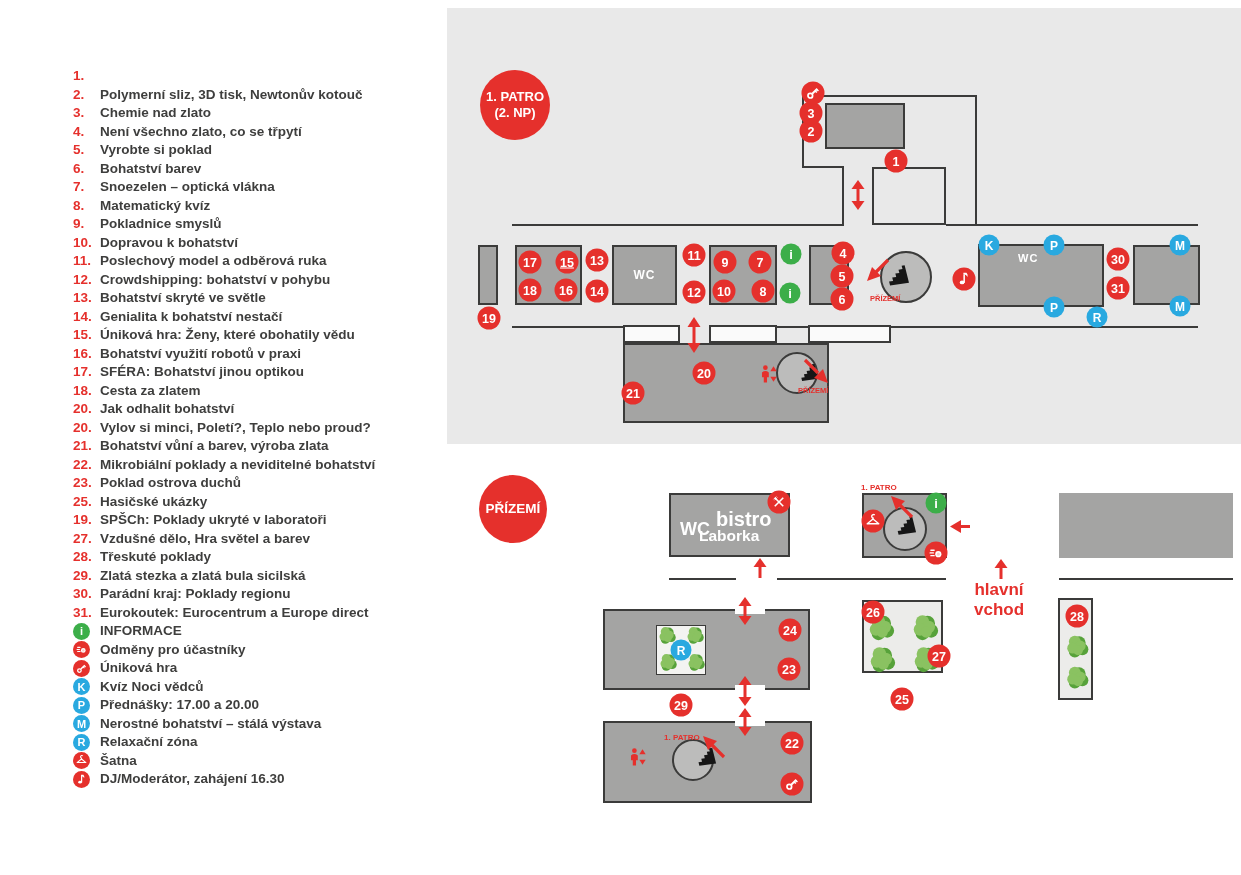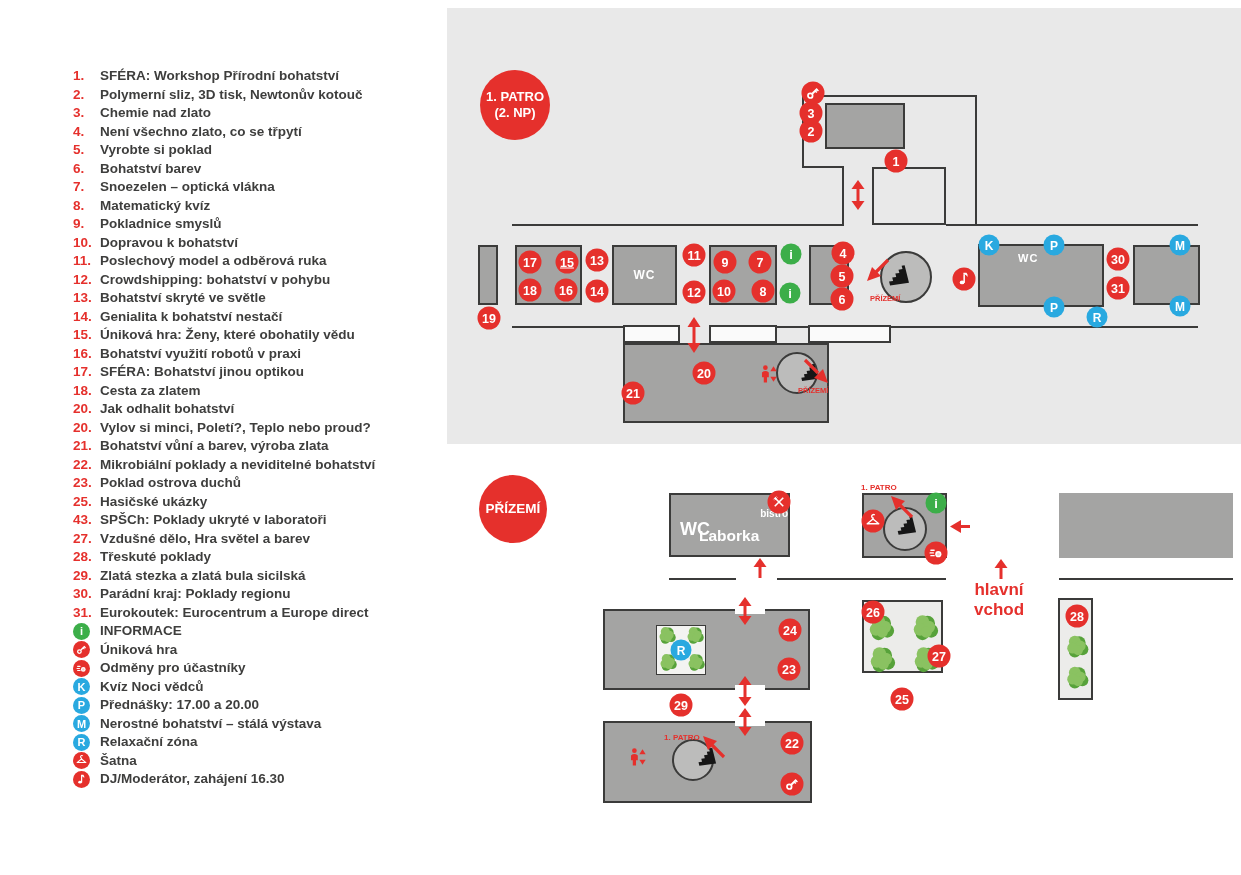--- a/index.html
+++ b/index.html
@@ -37,21 +37,20 @@
 </style>
 </head>
 <body>
 
 <div id="stage">
 
   <div id="legend">
     <div id="legend-numbered">
         <div class="lrow">
           <span class="lnum">1.</span>
-          <span>SFÉRA: Workshop Přírodní bohatství</span>
         </div>
         <div class="lrow">
           <span class="lnum">2.</span>
           <span>Polymerní sliz, 3D tisk, Newtonův kotouč</span>
         </div>
         <div class="lrow">
           <span class="lnum">3.</span>
           <span>Chemie nad zlato</span>
         </div>
         <div class="lrow">
@@ -132,21 +131,21 @@
         </div>
         <div class="lrow">
           <span class="lnum">23.</span>
           <span>Poklad ostrova duchů</span>
         </div>
         <div class="lrow">
           <span class="lnum">25.</span>
           <span>Hasičské ukázky</span>
         </div>
         <div class="lrow">
-          <span class="lnum">43.</span>
+          <span class="lnum">19.</span>
           <span>SPŠCh: Poklady ukryté v laboratoři</span>
         </div>
         <div class="lrow">
           <span class="lnum">27.</span>
           <span>Vzdušné dělo, Hra světel a barev</span>
         </div>
         <div class="lrow">
           <span class="lnum">28.</span>
           <span>Třeskuté poklady</span>
         </div>
@@ -160,47 +159,47 @@
         </div>
         <div class="lrow">
           <span class="lnum">31.</span>
           <span>Eurokoutek: Eurocentrum a Europe direct</span>
         </div>
       </div>
     <div id="legend-icons">
         <div class="lrow">
           <span class="lico" style="background: rgb(60, 174, 73);">i</span>
           <span>INFORMACE</span>
-        </div>
-        <div class="lrow">
-          <span class="lico" style="background: rgb(229, 48, 44);">
-            <svg width="13" height="13" viewBox="0 0 22 22">
-              <g stroke="#fff" fill="none">
-                <circle cx="7.5" cy="14.5" r="3" stroke-width="2.2"></circle>
-                <line x1="10" y1="12" x2="16.5" y2="5.5" stroke-width="2.4"></line>
-                <line x1="13.6" y1="8.2" x2="16" y2="10.4" stroke-width="2"></line>
-                <line x1="15.6" y1="6.2" x2="18" y2="8.4" stroke-width="2"></line>
-              </g>
-            </svg>
-          </span>
-          <span>Úniková hra</span>
         </div>
         <div class="lrow">
           <span class="lico" style="background: rgb(229, 48, 44);">
             <svg width="13" height="13" viewBox="0 0 22 22">
               <g fill="#fff">
                 <circle cx="14" cy="12.5" r="4"></circle>
                 <rect x="3.5" y="6.5" width="6" height="1.8" rx="0.9"></rect>
                 <rect x="2.5" y="10" width="6" height="1.8" rx="0.9"></rect>
                 <rect x="3.5" y="13.5" width="6" height="1.8" rx="0.9"></rect>
               </g>
               <circle cx="14" cy="12.5" r="2" fill="#e5302c" opacity="0.25"></circle>
             </svg>
           </span>
           <span>Odměny pro účastníky</span>
+        </div>
+        <div class="lrow">
+          <span class="lico" style="background: rgb(229, 48, 44);">
+            <svg width="13" height="13" viewBox="0 0 22 22">
+              <g stroke="#fff" fill="none">
+                <circle cx="7.5" cy="14.5" r="3" stroke-width="2.2"></circle>
+                <line x1="10" y1="12" x2="16.5" y2="5.5" stroke-width="2.4"></line>
+                <line x1="13.6" y1="8.2" x2="16" y2="10.4" stroke-width="2"></line>
+                <line x1="15.6" y1="6.2" x2="18" y2="8.4" stroke-width="2"></line>
+              </g>
+            </svg>
+          </span>
+          <span>Úniková hra</span>
         </div>
         <div class="lrow">
           <span class="lico" style="background: rgb(41, 169, 224);">K</span>
           <span>Kvíz Noci vědců</span>
         </div>
         <div class="lrow">
           <span class="lico" style="background: rgb(41, 169, 224);">P</span>
           <span>Přednášky: 17.00 a 20.00</span>
         </div>
         <div class="lrow">
@@ -308,21 +307,21 @@
     <polygon points="8,0 1.5,10 14.5,10" fill="#e5302c"></polygon>
       <polygon points="8,36 1.5,26 14.5,26" fill="#e5302c"></polygon>
   </svg>
 
   <div class="floor-circle" style="left:479px;top:475px;width:68px;height:68px;font-size:13.5px;">
     <span>PŘÍZEMÍ</span>
   </div>
 
   <div class="room" style="left:669px;top:493px;width:121px;height:64px;">
     <span class="plan-label" style="left:9px;top:24px;font-size:18px;">WC</span>
-    <span class="plan-label" style="left:45px;right:0;top:13px;text-align:right;font-size:10px;">bistro</span>
+    <span class="plan-label" style="left:45px;right:0;top:13px;text-align:left;font-size:20px;">bistro</span>
     <span class="plan-label" style="left:28px;right:0;top:32px;text-align:left;font-size:15.5px;">Laborka</span>
   </div>
 
   <div class="room" style="left:862px;top:493px;width:85px;height:65px;"></div>
   <span class="red-label" style="left:861px;top:483px;font-size:8px;">1. PATRO</span>
   <div class="lift" style="left:883px;top:507px;width:44px;height:44px;"></div>
   <svg class="stairs" style="left:893px;top:514px;" width="24" height="24" viewBox="0 0 26 26">
     <g transform="rotate(-14 13 13) skewY(6)">
         <path d="M4,20 L4,16 8,16 8,12.5 12,12.5 12,9 16,9 16,5.5 20,5.5 20,2 23,2 23,20 Z" fill="#161616"></path>
       </g>

